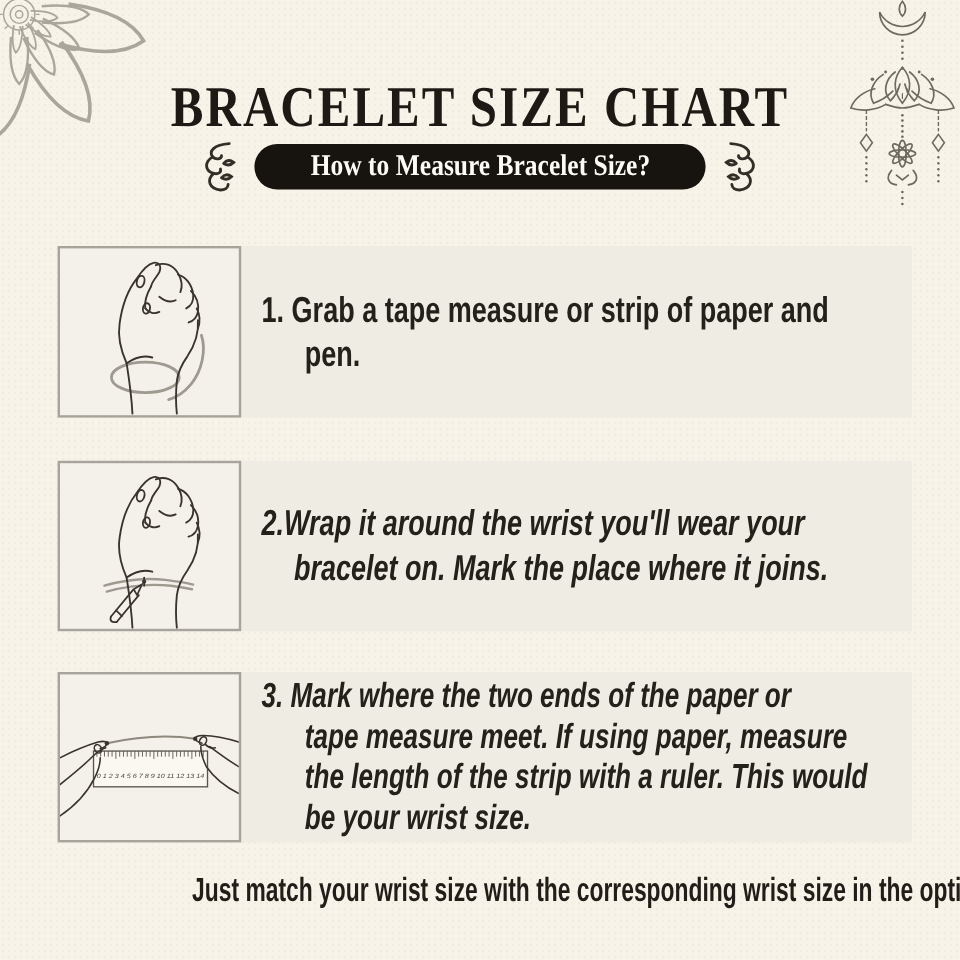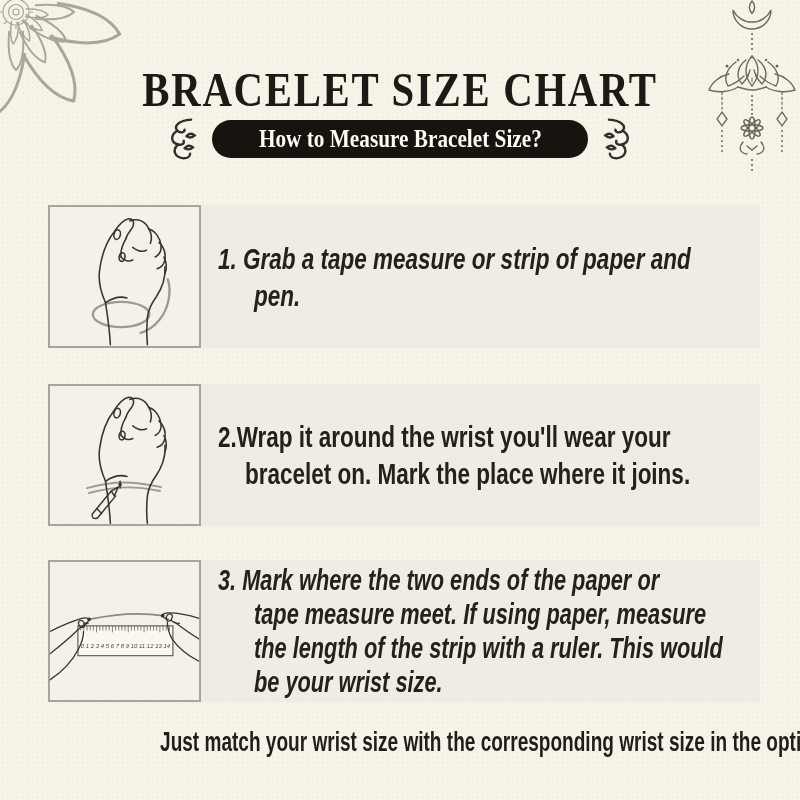--- a/index.html
+++ b/index.html
@@ -33,22 +33,22 @@
     font-family:"Liberation Serif", serif; font-weight:700;
     font-size:25px; color:#fdfbf4;
   }
   .flourish { width:38px; height:46px; }
   .flourish.flip { transform:scaleX(-1); }
 
   .step {
     position:absolute; left:48px; width:712px;
     background:#efece3; display:flex;
   }
-  #step1 { top:205px; height:143px;font-style:italic; }
-  #step2 { top:384px; height:142px; }
+  #step1 { top:205px; height:143px; }
+  #step2 { top:384px; height:142px;font-style:italic; }
   #step3 { top:560px; height:142px;font-style:italic; }
   .figure {
     flex:0 0 153px; width:153px; box-sizing:border-box;
     border:2px solid #a7a49c; background:#f4f1ea;
   }
   .figure svg { width:100%; height:100%; display:block; }
   .step-text {
     flex:1; display:flex; align-items:center;
     padding-left:17px; box-sizing:border-box; overflow:visible;
   }

